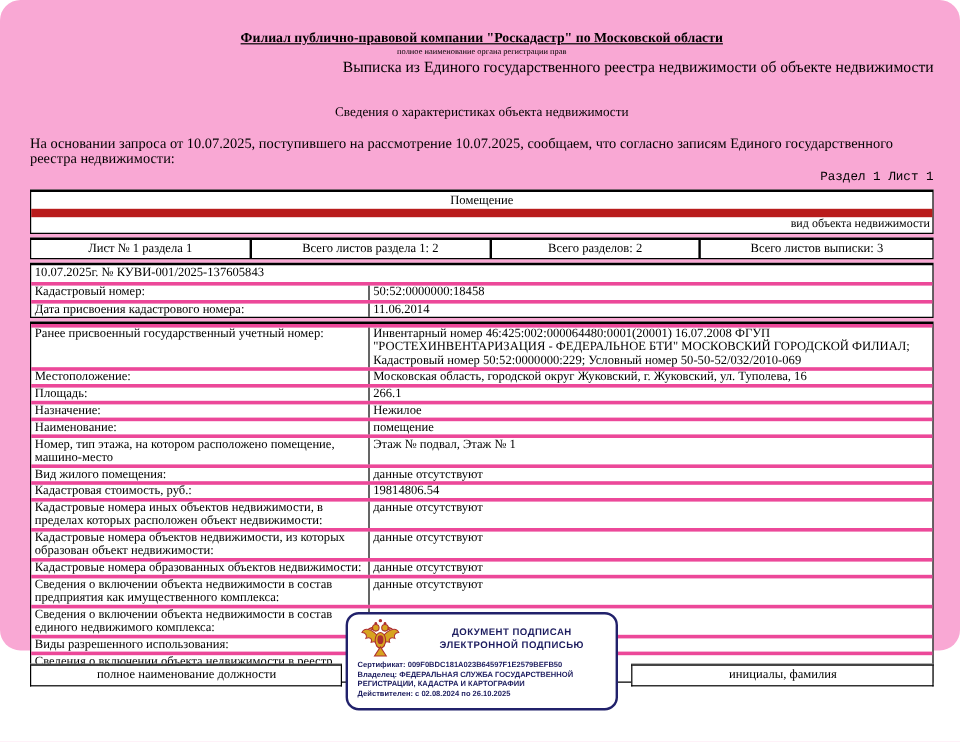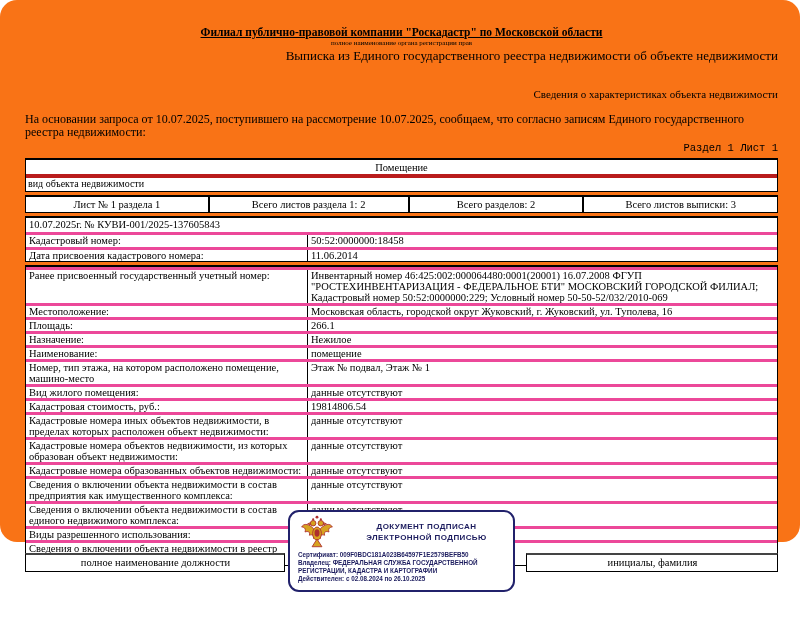--- a/index.html
+++ b/index.html
@@ -1,32 +1,32 @@
 <!DOCTYPE html>
 <html style="--stamp-border: #21216b;"><head>
 <meta charset="utf-8">
 <style>
   * { margin:0; padding:0; box-sizing:border-box; }
   html,body { background:#fff; }
   body { width:800px; height:618px; overflow:hidden; font-family:"Liberation Serif","DejaVu Serif",serif; color:#000; }
-  .page { position:relative; width:800px; height:542px; background:#f97316;border-radius:17px; }
+  .page { position:relative; width:800px; height:542px; background:#f9a8d4;border-radius:17px; }
   .content { position:absolute; left:25px; top:26px; width:753px; }
 
   
   .h-org { text-align:center; font-size:11.5px; font-weight:bold; text-decoration:underline; line-height:13px; }
   .h-caption { text-align:center; font-size:7px; line-height:9px; }
   .h-title { text-align:right; font-size:13px; line-height:14px; margin-top:1px; }
-  .h-section { text-align:right; font-size:11px; line-height:13px; margin-top:25px; }
+  .h-section { text-align:center; font-size:11px; line-height:13px; margin-top:25px; }
   .h-request { font-size:12px; line-height:13px; margin-top:12px; }
   .h-sheetref { text-align:right; font-size:10.5px; line-height:13px; margin-top:3px;font-family:Liberation Mono, monospace; }
 
   
   .tbl { border:1px solid #000; border-top:2px solid #000; font-size:10.5px; margin-top:3px; background:#fff; }
   .tA-row1 { text-align:center; line-height:13px; padding:1px 2px 0 2px; }
-  .tA-row2 { text-align:left; font-size:10px; line-height:12px; border-top:4px solid #b91c1c; padding:0 2px 1px 2px; }
+  .tA-row2 { text-align:right; font-size:10px; line-height:12px; border-top:7px solid #b91c1c; padding:0 2px 1px 2px; }
   .tB { display:flex; text-align:center; }
   .tB > div { line-height:13px; padding:1px 2px; }
   .tB > div + div { border-left:2px solid #000; }
   .tB > div:nth-child(1){ flex:0 0 24.2%; }
   .tB > div:nth-child(2){ flex:0 0 26.6%; }
   .tB > div:nth-child(3){ flex:0 0 23.3%; }
   .tB > div:nth-child(4){ flex:1; }
   .docnum-row { line-height:12px; padding:1px 3px; }
   .kv-row { display:flex; border-top:3px solid #ec4899; }
   .kv-label { flex:0 0 282px; border-right:1px solid #000; padding:0 3px; line-height:11.5px; }

